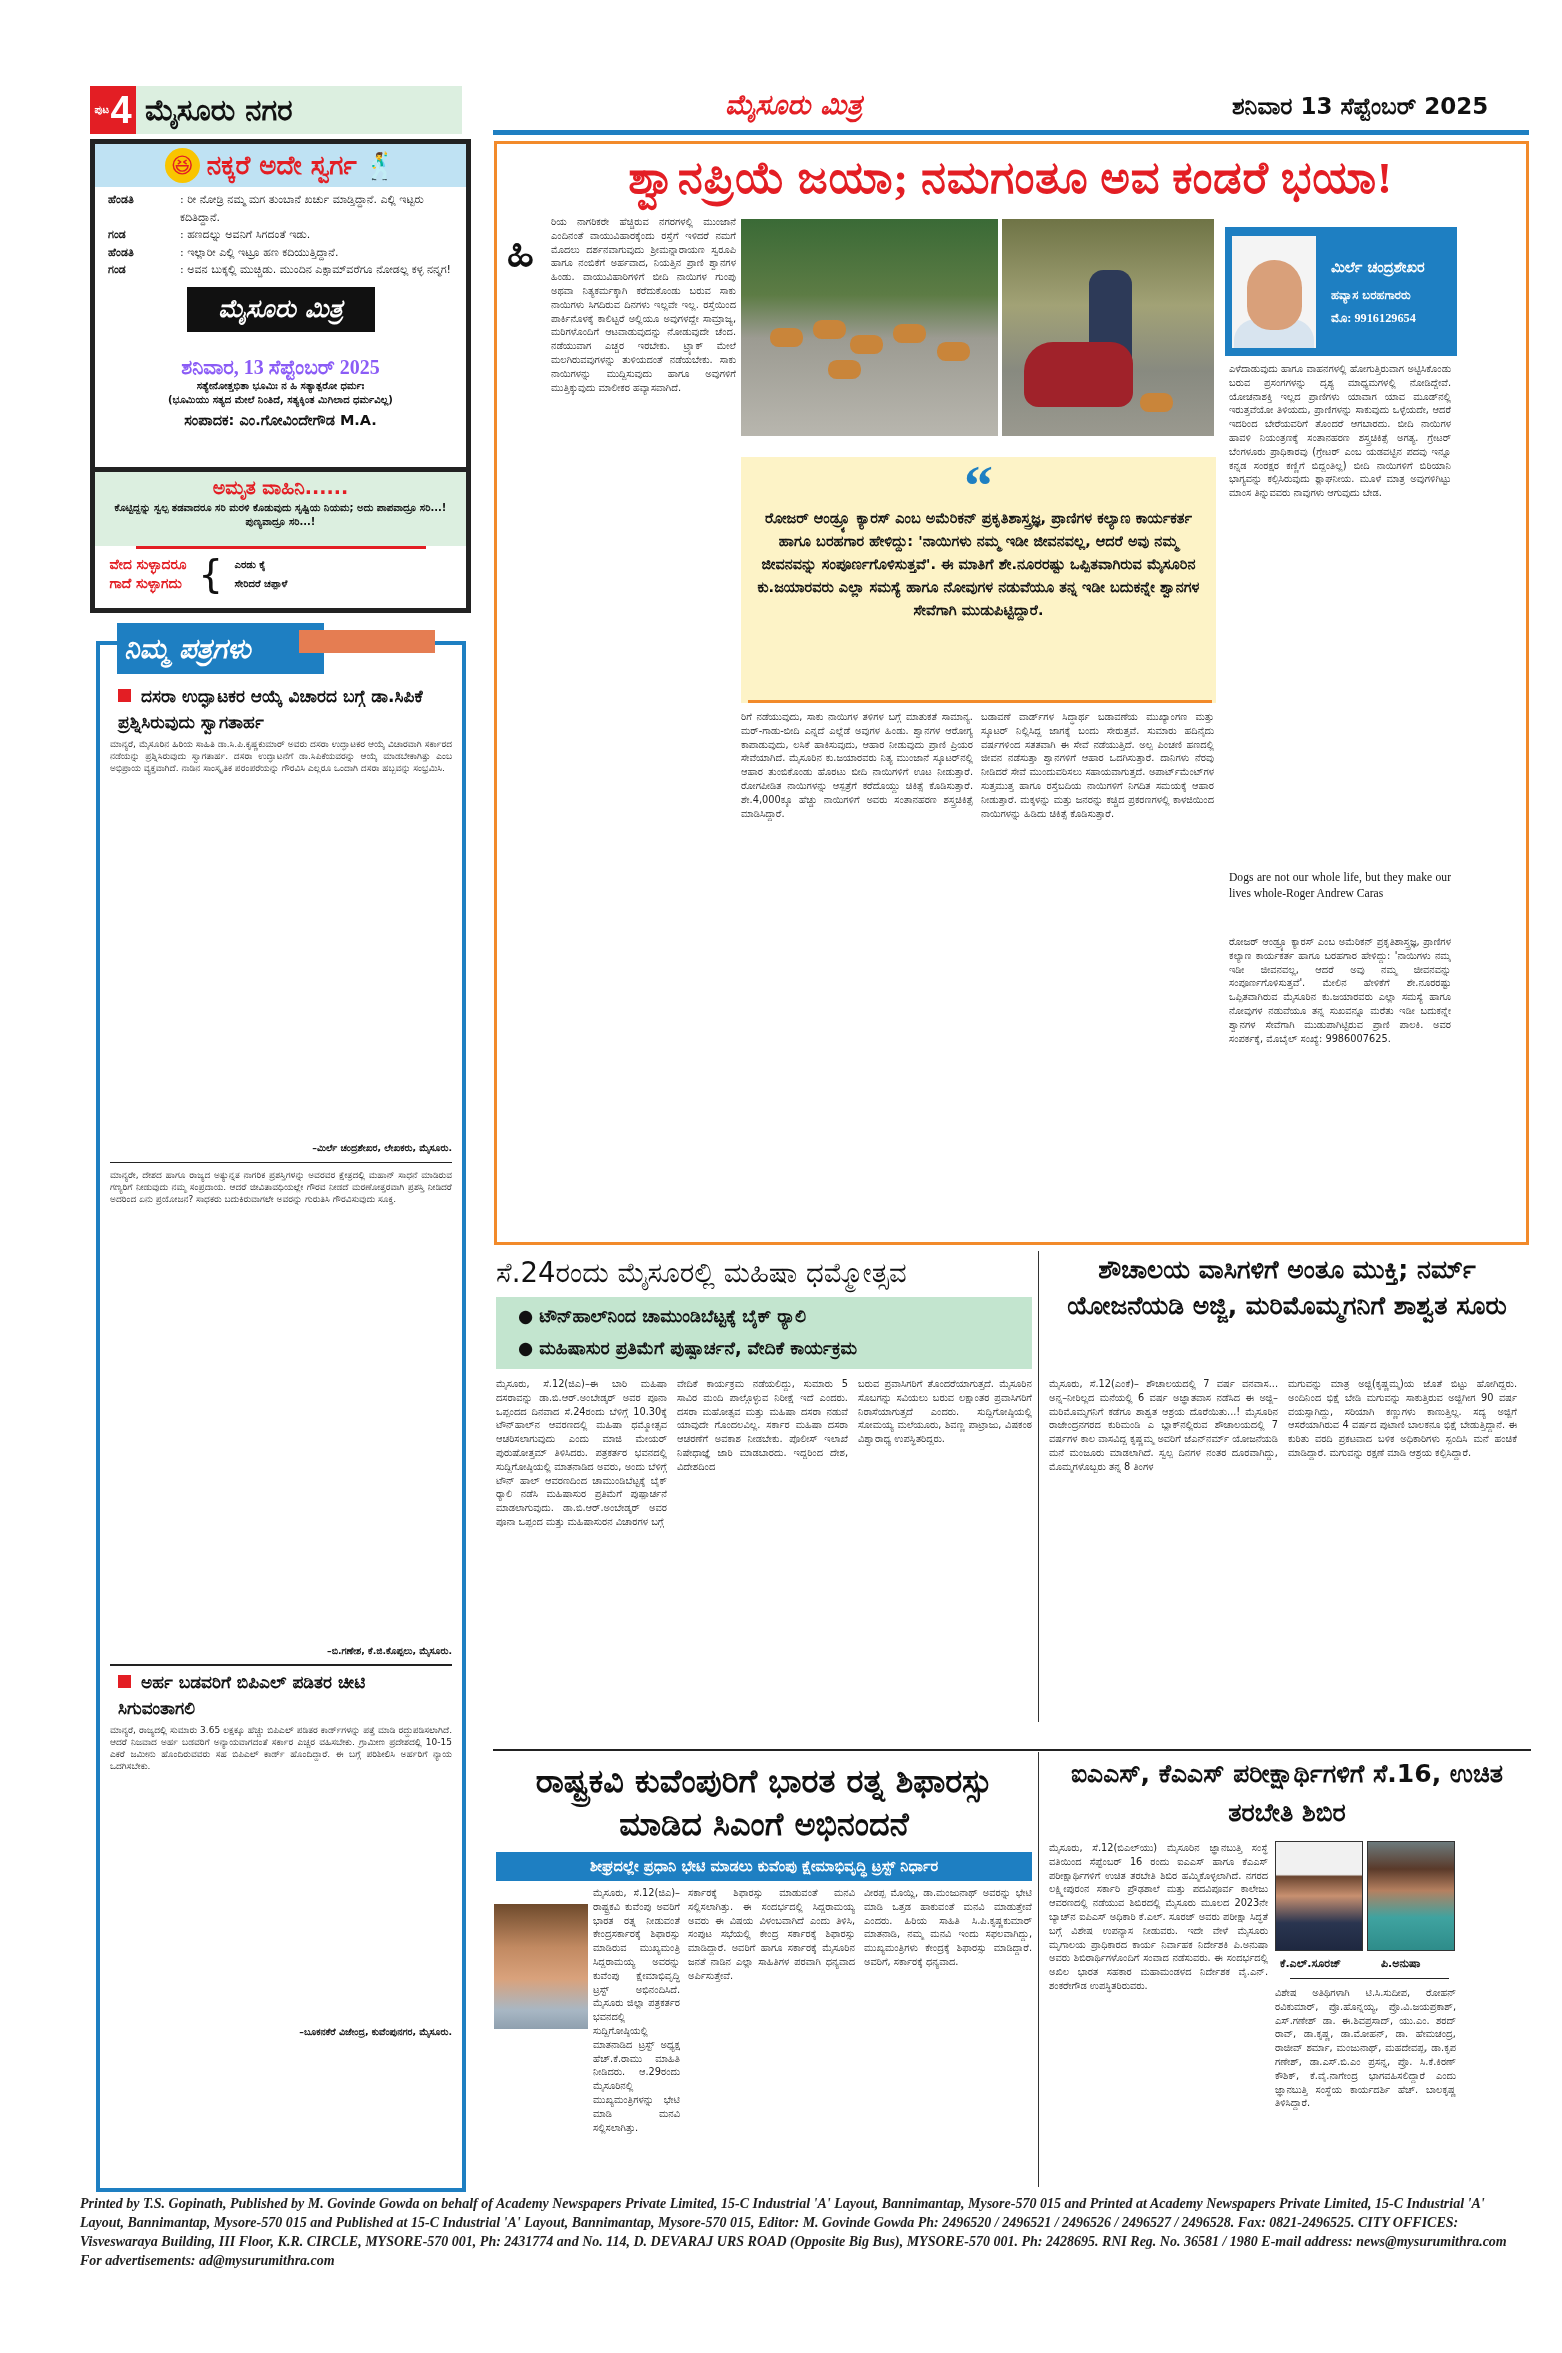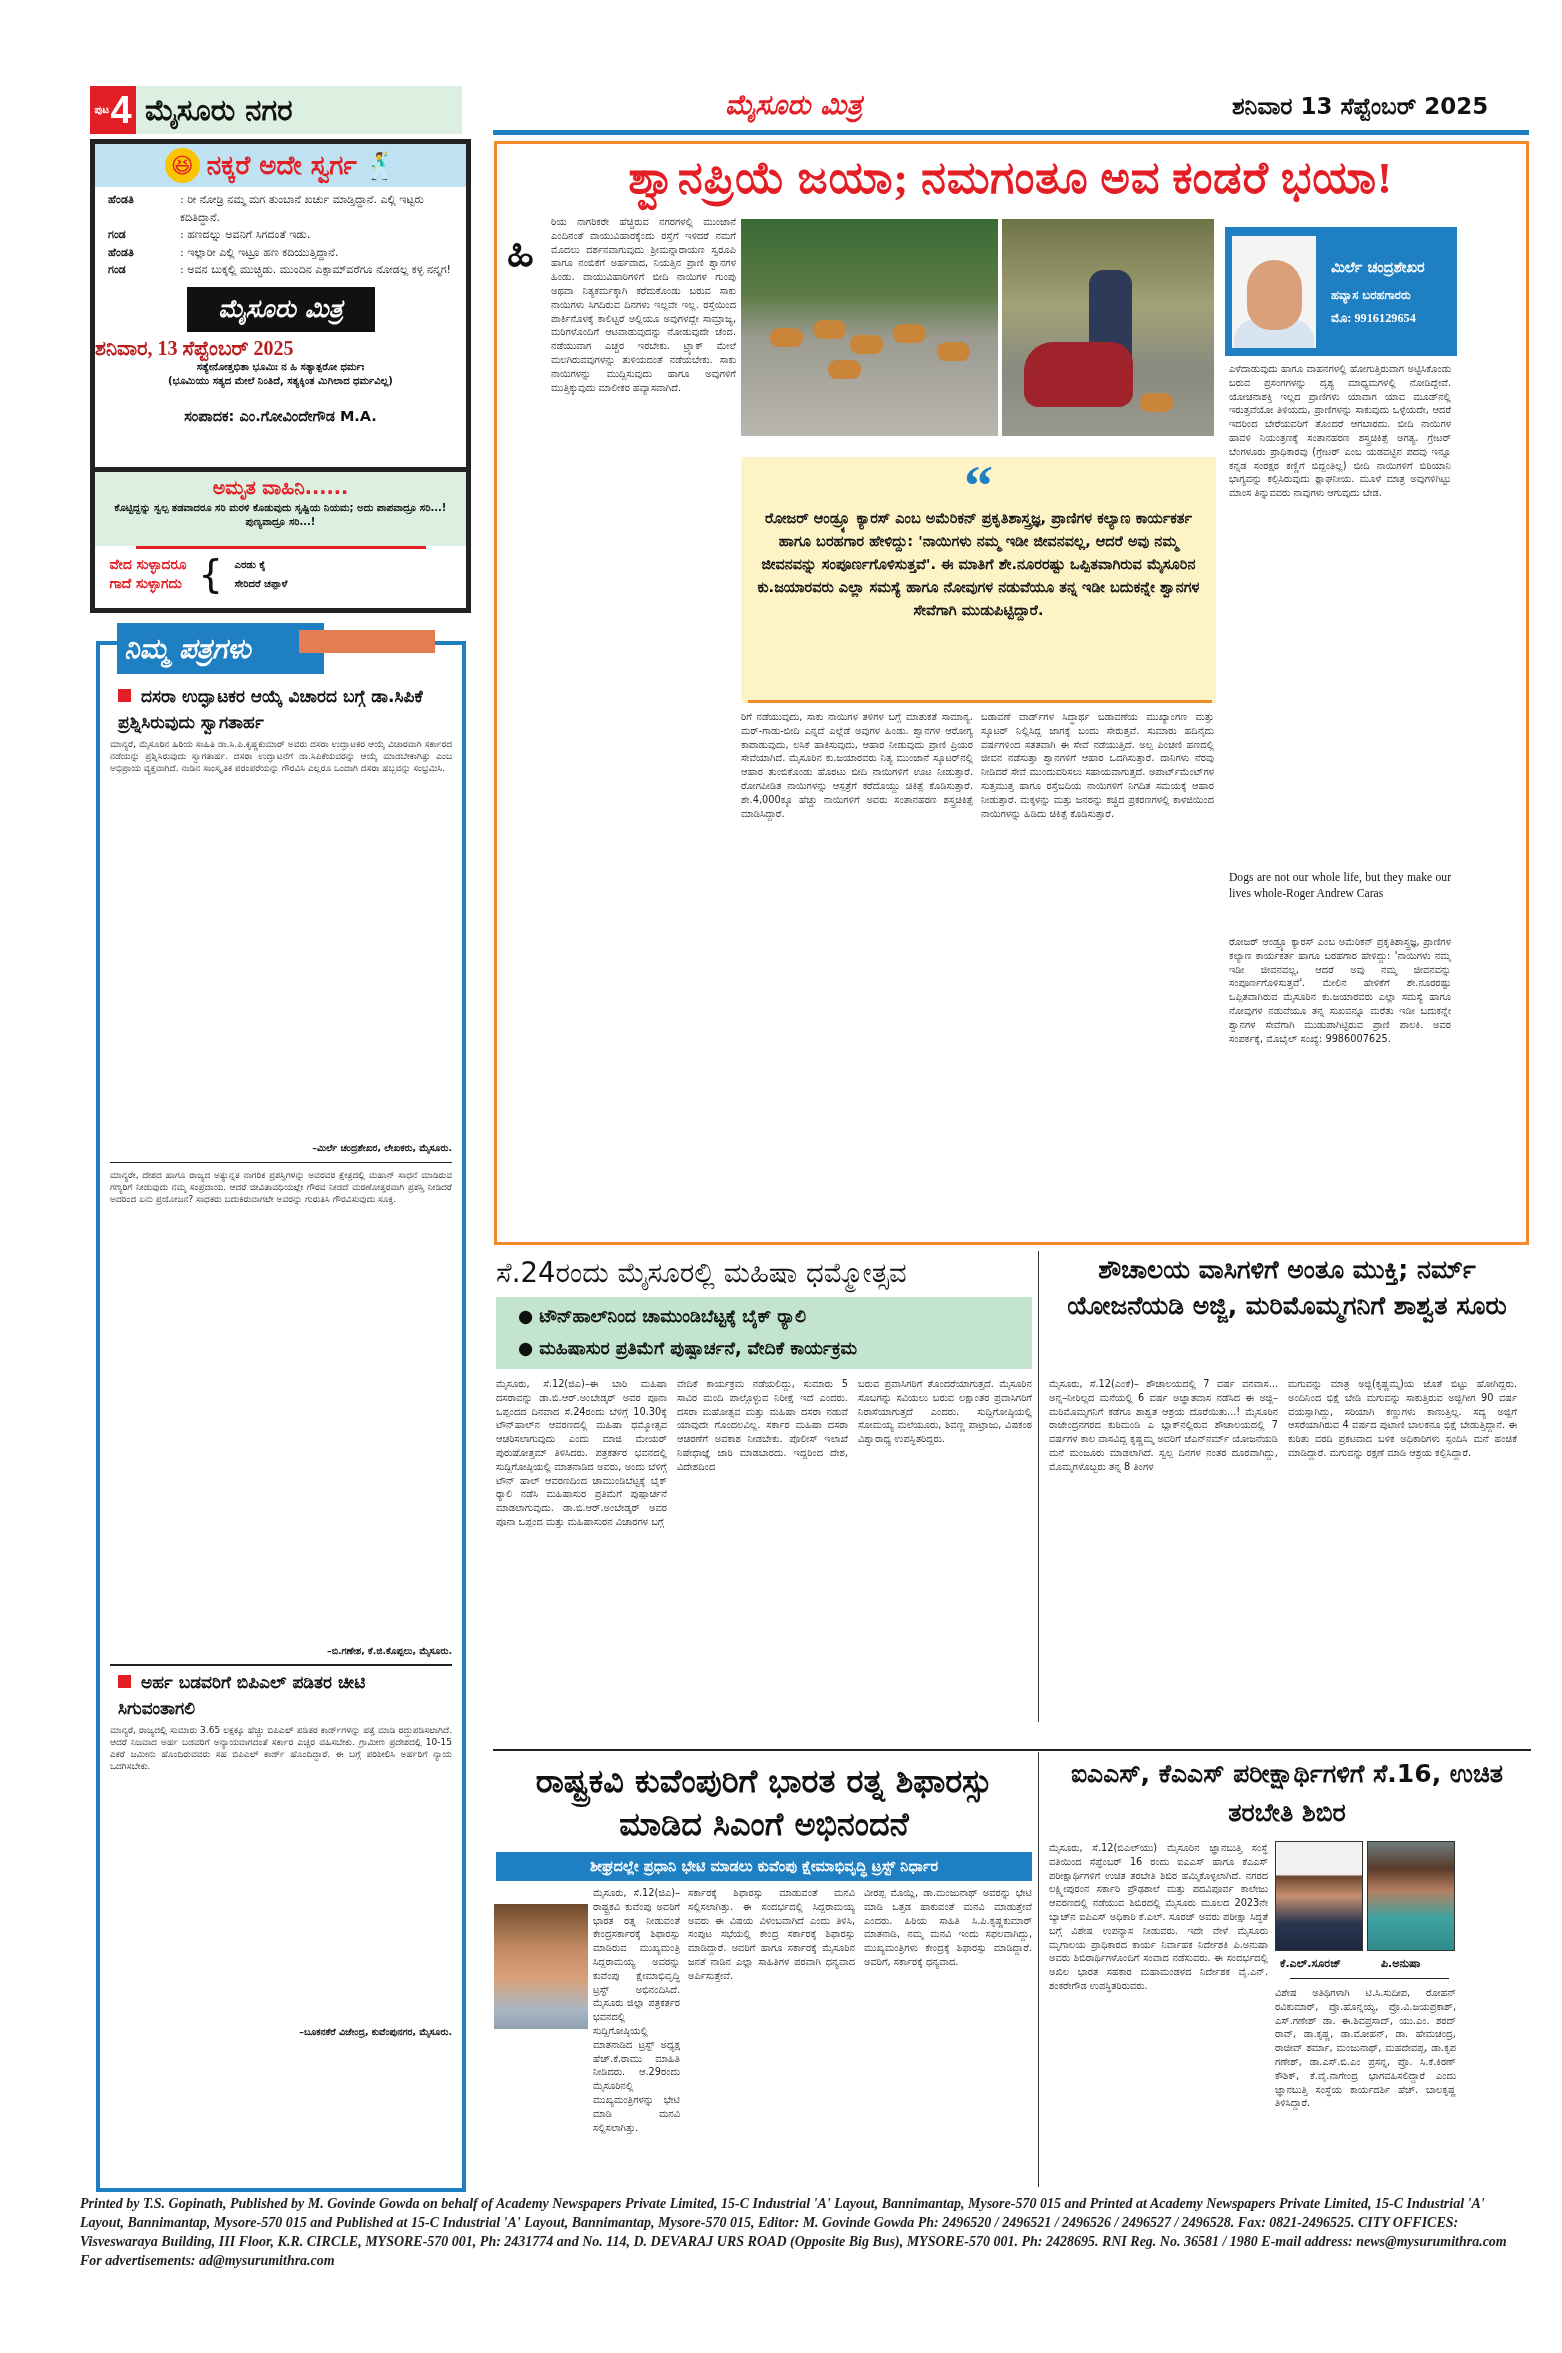--- a/index.html
+++ b/index.html
@@ -15,23 +15,23 @@
 #blue-rule{left:493px;top:130px;width:1036px;height:5px;background:#1e7fc2}
 
 #joke-box{left:90px;top:139px;width:381px;height:333px;border:5.8px solid #222;background:#fff}
 #joke-head{height:43px;background:#bfe2f3;display:flex;align-items:center;justify-content:center;font-size:26px;font-weight:bold;color:#e31e24;gap:7.2px}
 .smiley{width:35px;height:35px;border-radius:50%;background:#f9c500;display:flex;align-items:center;justify-content:center;font-size:22px}
 #joke-lines{padding:4.3px 13px;font-size:11px;line-height:17.4px}
 .jl{display:flex}
 .jl .sp{width:72px;font-weight:bold}
 .jl .tx{flex:1}
 #mm-logo{margin:4.3px auto 0;width:188px;height:45px;background:#111;color:#fff;font-size:25px;font-weight:bold;font-style:italic;display:flex;align-items:center;justify-content:center}
-#mm-date{color:#b91c1c;font-size:20px;font-weight:bold;font-family:"Liberation Serif",serif;margin-top:5px}
+#mm-date{text-align:center;color:#8b5cf6;font-size:20px;font-weight:bold;font-family:"Liberation Serif",serif;margin-top:24px}
 .motto{text-align:center;font-size:10px;line-height:14.5px;font-weight:bold}
-#editor{text-align:center;font-size:14.5px;font-weight:bold;margin-top:19px}
+#editor{text-align:center;font-size:14.5px;font-weight:bold;margin-top:4px}
 #amrutha{left:90px;top:472px;width:381px;height:141px;border:5.8px solid #222;border-top:none}
 #amrutha-top{background:#dcefe0;height:74px;text-align:center;padding-top:4.3px}
 #amrutha-title{color:#e31e24;font-size:19px;font-weight:bold}
 #amrutha-text{font-size:10px;font-weight:bold;line-height:14.5px;padding:1.4px 7.2px}
 #red-line{width:290px;height:2.9px;background:#e31e24;margin:0 auto}
 #veda{display:flex;padding:5.8px 14.5px;gap:11.6px;align-items:flex-start}
 #veda-red{color:#e31e24;font-weight:bold;font-size:13.8px;line-height:19px}
 #veda-brace{font-size:39px;line-height:39px}
 #veda-black{font-weight:bold;font-size:10px;line-height:19px}
 

